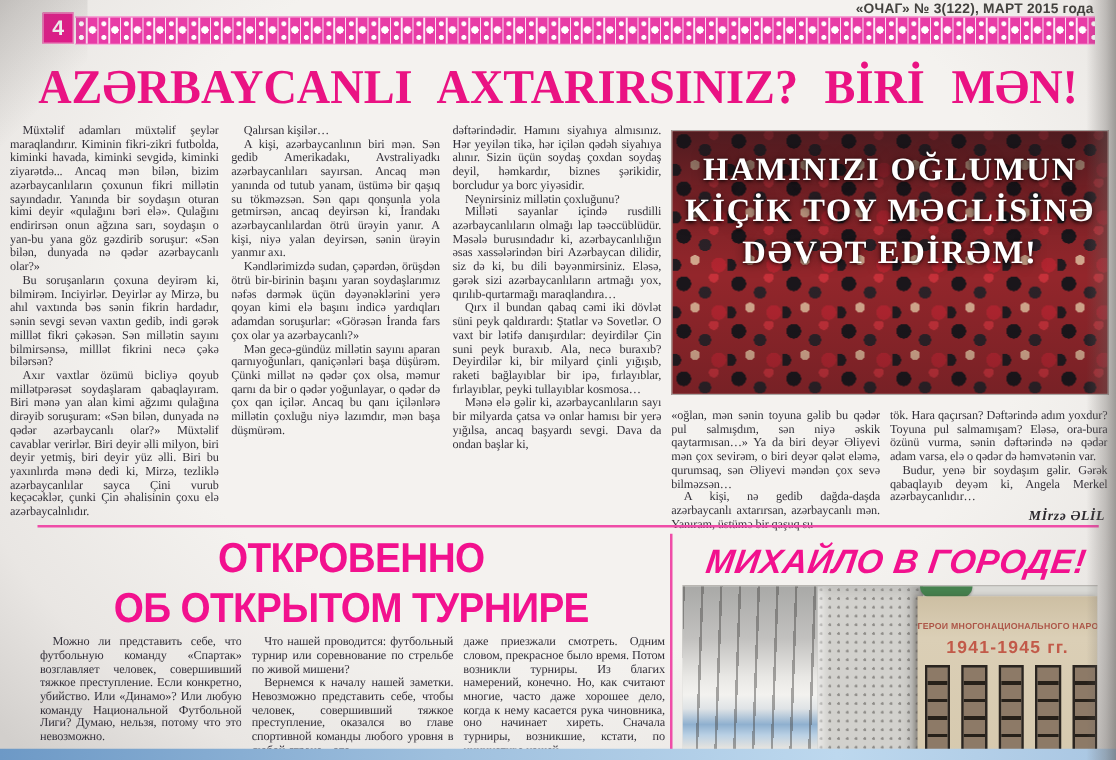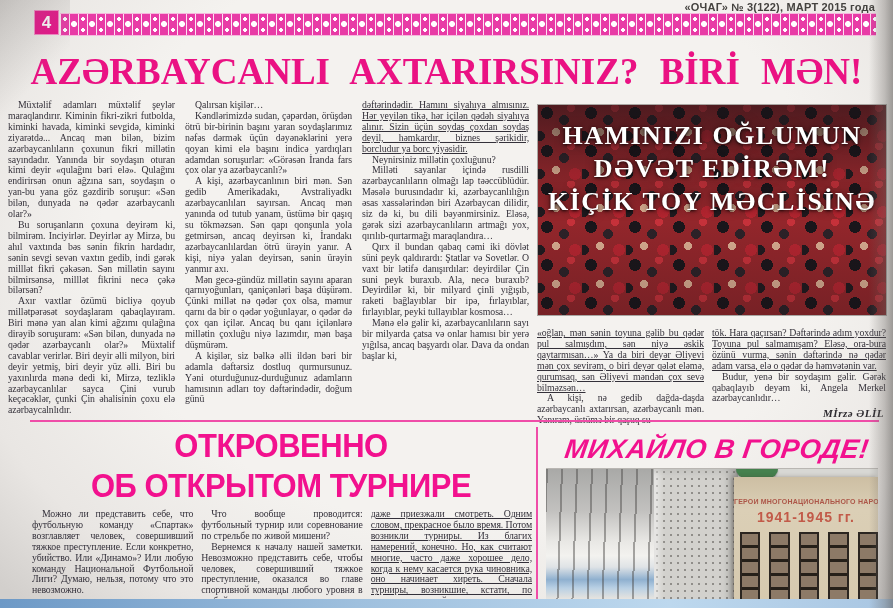--- a/index.html
+++ b/index.html
@@ -26,21 +26,21 @@
   .headline{left:30px;top:50px;width:833px;text-align:center;color:#ea1283;
     font:700 37px/42px "Liberation Serif",serif;word-spacing:12px;transform:scaleY(1.05);}
 
   
   .col{top:100px;height:320px;overflow:hidden;font-size:9.8px;line-height:10.9px;
     letter-spacing:-.1px;color:#34313a;text-align:justify;}
   .c1{left:8px;width:167px;} .c2{left:185px;width:167px;} .c3{left:362px;width:167px;}
   .c4{left:537px;top:328px;width:167px;height:101px;}
   .c5{left:712px;top:328px;width:174px;height:101px;}
   p.az{margin:0;text-indent:10px;}
-  p.cont{text-indent:0;text-decoration:underline;}
+  p.cont{text-indent:0;}
   .byline{text-align:right;font:700 italic 11px "Liberation Serif",serif;color:#2e2b30;
     margin-top:3px;padding-right:2px;letter-spacing:.5px;}
 
   
   .photo-crowd{left:537px;top:104px;width:348px;height:210px;overflow:hidden;
     background-color:#93262b;border:1px solid #a9a6a2;
     background-image:
       radial-gradient(circle 6px at 9px 8px,#1a161b 97%,transparent),
       radial-gradient(circle 5px at 26px 15px,#2c2228 97%,transparent),
       radial-gradient(circle 4px at 18px 27px,#d8ab90 97%,transparent),
@@ -110,39 +110,38 @@
 
   <div class="abs headline">AZƏRBAYCANLI AXTARIRSINIZ? BİRİ MƏN!</div>
 
   <div class="abs col c1">
     <p class="az">Müxtəlif adamları müxtəlif şeylər maraqlandırır. Kiminin fikri-zikri futbolda, kiminki havada, kiminki sevgidə, kiminki ziyarətdə... Ancaq mən bilən, bizim azərbaycanlıların çoxunun fikri millətin sayındadır. Yanında bir soydaşın oturan kimi deyir «qulağını bəri elə». Qulağını endirirsən onun ağzına sarı, soydaşın o yan-bu yana göz gəzdirib soruşur: «Sən bilən, dunyada nə qədər azərbaycanlı olar?»</p>
     <p class="az">Bu soruşanların çoxuna deyirəm ki, bilmirəm. Inciyirlər. Deyirlər ay Mirzə, bu ahıl vaxtında bəs sənin fikrin hardadır, sənin sevgi sevən vaxtın gedib, indi gərək milllət fikri çəkəsən. Sən millətin sayını bilmirsənsə, milllət fikrini necə çəkə bilərsən?</p>
     <p class="az">Axır vaxtlar özümü bicliyə qoyub millətpərəsət soydaşlaram qabaqlayıram. Biri mənə yan alan kimi ağzımı qulağına dirəyib soruşuram: «Sən bilən, dunyada nə qədər azərbaycanlı olar?» Müxtəlif cavablar verirlər. Biri deyir əlli milyon, biri deyir yetmiş, biri deyir yüz əlli. Biri bu yaxınlırda mənə dedi ki, Mirzə, tezliklə azərbaycanlılar sayca Çini vurub keçəcəklər, çunki Çin əhalisinin çoxu elə azərbaycalnlıdır.</p>
   </div>
   <div class="abs col c2">
     <p class="az">Qalırsan kişilər…</p>
+    <p class="az">A kişi, azərbaycanlının biri mən. Sən gedib Amerikadakı, Avstraliyadkı azərbaycanlıları sayırsan. Ancaq mən yanında od tutub yanam, üstümə bir qaşıq su tökməzsən. Sən qapı qonşunla yola getmirsən, ancaq deyirsən ki, İrandakı azərbaycanlılardan ötrü ürəyin yanır. A kişi, niyə yalan deyirsən, sənin ürəyin yanmır axı.</p>
     <p class="az">Kəndlərimizdə sudan, çəpərdən, örüşdən ötrü bir-birinin başını yaran soydaşlarımız nəfəs dərmək üçün dəyənəklərini yerə qoyan kimi elə başını indicə yardıqları adamdan soruşurlar: «Görəsən İranda fars çox olar ya azərbaycanlı?»</p>
-    <p class="az">A kişi, azərbaycanlının biri mən. Sən gedib Amerikadakı, Avstraliyadkı azərbaycanlıları sayırsan. Ancaq mən yanında od tutub yanam, üstümə bir qaşıq su tökməzsən. Sən qapı qonşunla yola getmirsən, ancaq deyirsən ki, İrandakı azərbaycanlılardan ötrü ürəyin yanır. A kişi, niyə yalan deyirsən, sənin ürəyin yanmır axı.</p>
     <p class="az">Mən gecə-gündüz millətin sayını aparan qarnıyoğunları, qaniçənləri başa düşürəm. Çünki millət nə qədər çox olsa, məmur qarnı da bir o qədər yoğunlayar, o qədər də çox qan içilər. Ancaq bu qanı içilənlərə millətin çoxluğu niyə lazımdır, mən başa düşmürəm.</p>
-    <p class="az">A kişilər, siz bəlkə əlli ildən bəri bir adamla dəftərsiz dostluq qurmursunuz. Yəni oturduğunuz-durduğunuz adamların hamısının adları toy dəftərindədir, doğum günü</p>
   </div>
   <div class="abs col c3">
     <p class="az cont">dəftərindədir. Hamını siyahıya almısınız. Hər yeyilən tikə, hər içilən qədəh siyahıya alınır. Sizin üçün soydaş çoxdan soydaş deyil, həmkardır, biznes şərikidir, borcludur ya borc yiyəsidir.</p>
     <p class="az">Neynirsiniz millətin çoxluğunu?</p>
     <p class="az">Milləti sayanlar içində rusdilli azərbaycanlıların olmağı lap təəccüblüdür. Məsələ burusındadır ki, azərbaycanlılığın əsas xassələrindən biri Azərbaycan dilidir, siz də ki, bu dili bəyənmirsiniz. Eləsə, gərək sizi azərbaycanlıların artmağı yox, qırılıb-qurtarmağı maraqlandıra…</p>
     <p class="az">Qırx il bundan qabaq cəmi iki dövlət süni peyk qaldırardı: Ştatlar və Sovetlər. O vaxt bir lətifə danışırdılar: deyirdilər Çin suni peyk buraxıb. Ala, necə buraxıb? Deyirdilər ki, bir milyard çinli yığışıb, raketi bağlayıblar bir ipə, fırlayıblar, fırlayıblar, peyki tullayıblar kosmosa…</p>
-    <p class="az">Mənə elə gəlir ki, azərbaycanlıların sayı bir milyarda çatsa və onlar hamısı bir yerə yığılsa, ancaq başyardı olar. Dava da ondan başlar ki,</p>
+    <p class="az">Mənə elə gəlir ki, azərbaycanlıların sayı bir milyarda çatsa və onlar hamısı bir yerə yığılsa, ancaq başyardı sevgi. Dava da ondan başlar ki,</p>
   </div>
 
   <div class="abs photo-crowd">
     <div class="crowd-shade"></div>
     <div class="crowd-caption">
       <div>HAMINIZI OĞLUMUN</div>
+      <div>KİÇİK TOY MƏCLİSİNƏ</div>
       <div>DƏVƏT EDİRƏM!</div>
-      <div>KİÇİK TOY MƏCLİSİNƏ</div>
     </div>
   </div>
 
   <div class="abs col c4">
     <p class="az cont">«oğlan, mən sənin toyuna gəlib bu qədər pul salmışdım, sən niyə əskik qaytarmısan…» Ya da biri deyər Əliyevi mən çox sevirəm, o biri deyər qələt eləmə, qurumsaq, sən Əliyevi məndən çox sevə bilməzsən…</p>
     <p class="az">A kişi, nə gedib dağda-daşda azərbaycanlı axtarırsan, azərbaycanlı mən. Yanıram, üstümə bir qaşuq su</p>
   </div>
   <div class="abs col c5">
     <p class="az cont">tök. Hara qaçırsan? Dəftərində adım yoxdur? Toyuna pul salmamışam? Eləsə, ora-bura özünü vurma, sənin dəftərində nə qədər adam varsa, elə o qədər də həmvətənin var.</p>
     <p class="az">Budur, yenə bir soydaşım gəlir. Gərək qabaqlayıb deyəm ki, Angela Merkel azərbaycanlıdır…</p>
@@ -154,21 +153,21 @@
 
   <div class="abs t-headline">
     <div>ОТКРОВЕННО</div>
     <div>ОБ ОТКРЫТОМ ТУРНИРЕ</div>
   </div>
   <div class="abs t-cols">
     <div class="t-col">
       <p class="az">Можно ли представить себе, что футбольную команду «Спартак» возглавляет человек, совершивший тяжкое преступление. Если конкретно, убийство. Или «Динамо»? Или любую команду Национальной Футбольной Лиги? Думаю, нельзя, потому что это невозможно.</p>
     </div>
     <div class="t-col">
-      <p class="az">Что вообще проводится: футбольный турнир или соревнование по стрельбе по живой мишени?</p>
+      <p class="az">Что нашей проводится: футбольный турнир или соревнование по стрельбе по живой мишени?</p>
       <p class="az">Вернемся к началу нашей заметки. Невозможно представить себе, чтобы человек, совершивший тяжкое преступление, оказался во главе спортивной команды любого уровня в любой стране – это</p>
     </div>
     <div class="t-col">
       <p class="az cont">даже приезжали смотреть. Одним словом, прекрасное было время. Потом возникли турниры. Из благих намерений, конечно. Но, как считают многие, часто даже хорошее дело, когда к нему касается рука чиновника, оно начинает хиреть. Сначала турниры, возникшие, кстати, по инициативе нашей</p>
     </div>
   </div>
 
   <div class="abs m-headline">МИХАЙЛО В ГОРОДЕ!</div>
   <div class="abs photo-memorial">
     <div class="winter"></div>

